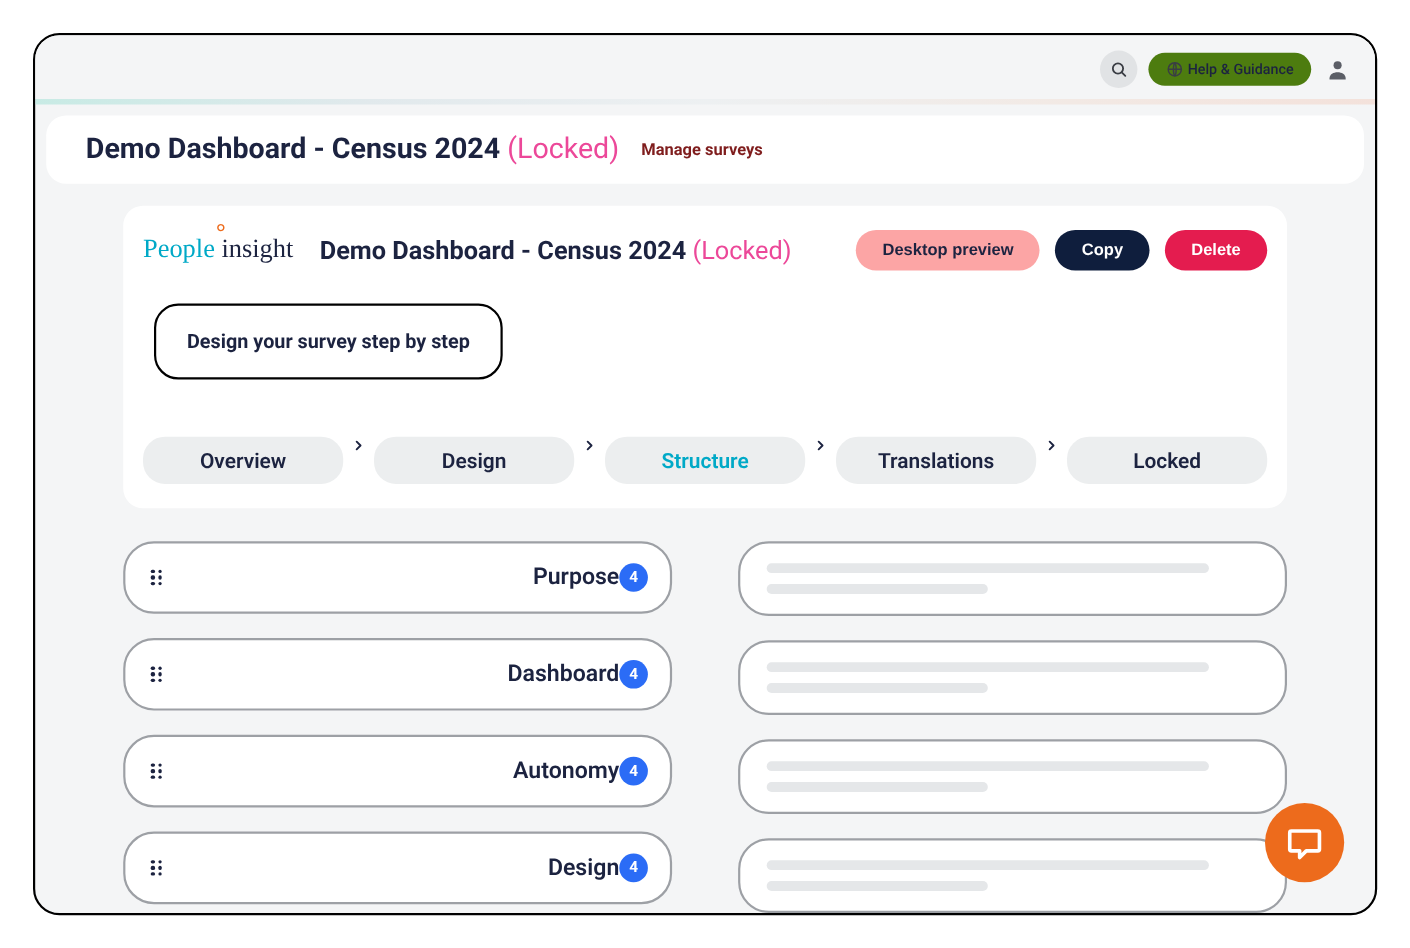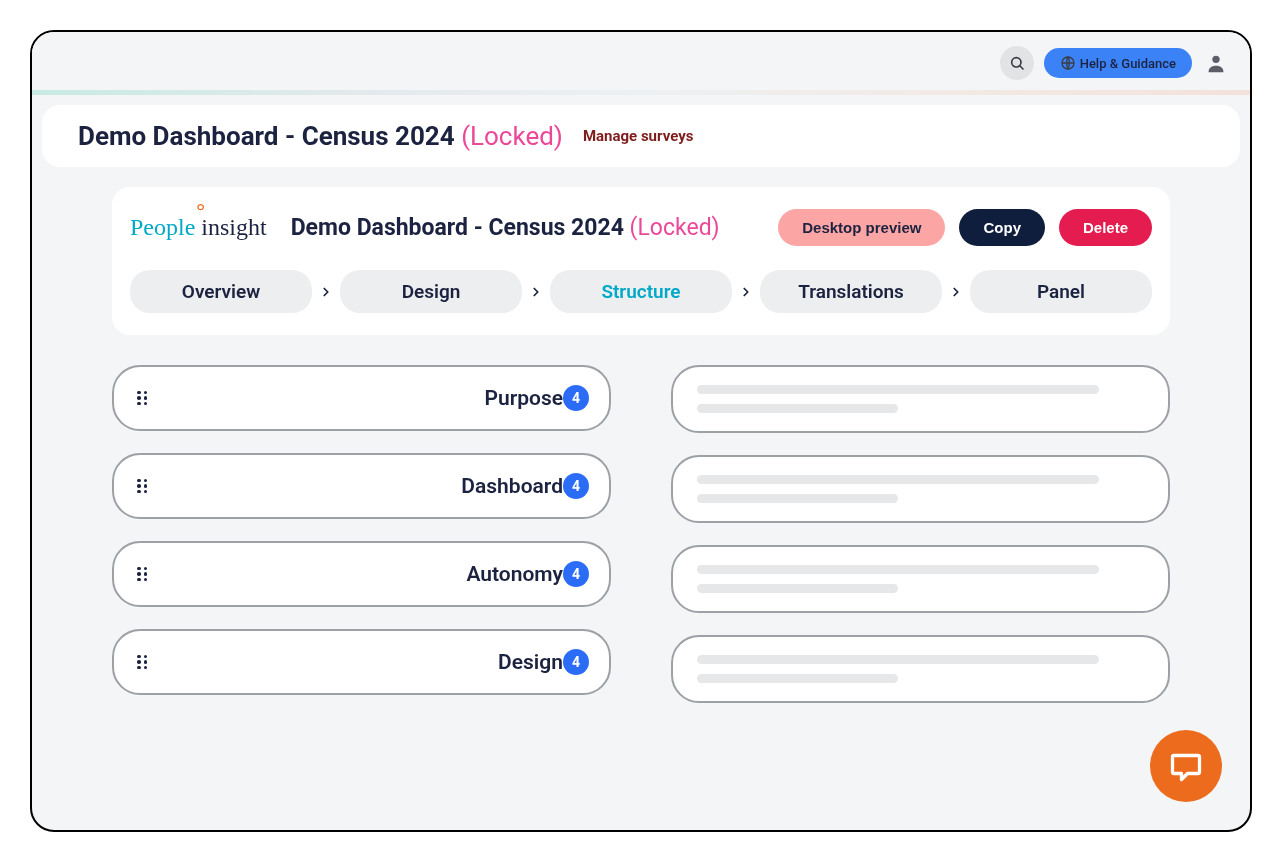--- a/index.html
+++ b/index.html
@@ -28,21 +28,21 @@
   }
   .icon-btn {
     width: 34px; height: 34px;
     border-radius: 50%;
     background: #e1e3e5;
     display: flex; align-items: center; justify-content: center;
     cursor: pointer;
   }
   .help-pill {
     display: flex; align-items: center; gap: 4px;
-    background: #3b82f6;
+    background: #4d7c0f;
     border-radius: 20px;
     padding: 7px 16px;
     cursor: pointer;
     font-size: 13px;
     font-weight: 500;
     color: #1c2340;
   }
   .gradient-bar {
     height: 5px;
     background: linear-gradient(90deg, #b5e6dd 0%, #d9e4e8 25%, #eaeef0 50%, #f1e5de 75%, #f3d9cf 100%);
@@ -121,20 +121,21 @@
   .tab-pill {
     flex: 1;
     background: #eceeef;
     border-radius: 20px;
     padding: 10px 0;
     text-align: center;
     font-size: 19px;
     font-weight: 600;
     color: #1c2340;
     cursor: pointer;
+    margin-top: 28px;
   }
   .tab-pill.active { color: #00a9c7; }
   .tab-chevron {
     width: 20px; height: 20px;
     display: flex; align-items: center; justify-content: center;
   }
 
   .content-area {
     margin: 30px 80px 0 80px;
     display: flex;
@@ -259,20 +260,21 @@
       <span class="main-title">
         <span>Demo Dashboard - Census 2024</span>
         <span class="locked">(Locked)</span>
       </span>
       <span class="main-header-spacer"></span>
       <button class="btn btn-light">Desktop preview</button>
       <button class="btn btn-dark">Copy</button>
       <button class="btn btn-danger">Delete</button>
     </div>
 
+    <div class="step-box">Design your survey step by step</div>
 
     <div class="tabs-row" id="tabs-row">
         <div class="tab-pill">Overview</div>
         <div class="tab-chevron">
           <svg width="14" height="14" viewBox="0 0 24 24" fill="none" stroke="#1c2340" stroke-width="3" stroke-linecap="round" stroke-linejoin="round">
             <polyline points="9 6 15 12 9 18"></polyline>
           </svg>
         </div>
         <div class="tab-pill">Design</div>
         <div class="tab-chevron">
@@ -285,21 +287,21 @@
           <svg width="14" height="14" viewBox="0 0 24 24" fill="none" stroke="#1c2340" stroke-width="3" stroke-linecap="round" stroke-linejoin="round">
             <polyline points="9 6 15 12 9 18"></polyline>
           </svg>
         </div>
         <div class="tab-pill">Translations</div>
         <div class="tab-chevron">
           <svg width="14" height="14" viewBox="0 0 24 24" fill="none" stroke="#1c2340" stroke-width="3" stroke-linecap="round" stroke-linejoin="round">
             <polyline points="9 6 15 12 9 18"></polyline>
           </svg>
         </div>
-        <div class="tab-pill">Panel</div>
+        <div class="tab-pill">Locked</div>
       </div>
   </div>
 
   <div class="content-area">
     <div class="col-left" id="col-left">
         <div class="category-pill">
           <span class="drag-handle">
             <span class="dotrow">
               <span class="dot"></span>
               <span class="dot"></span>

